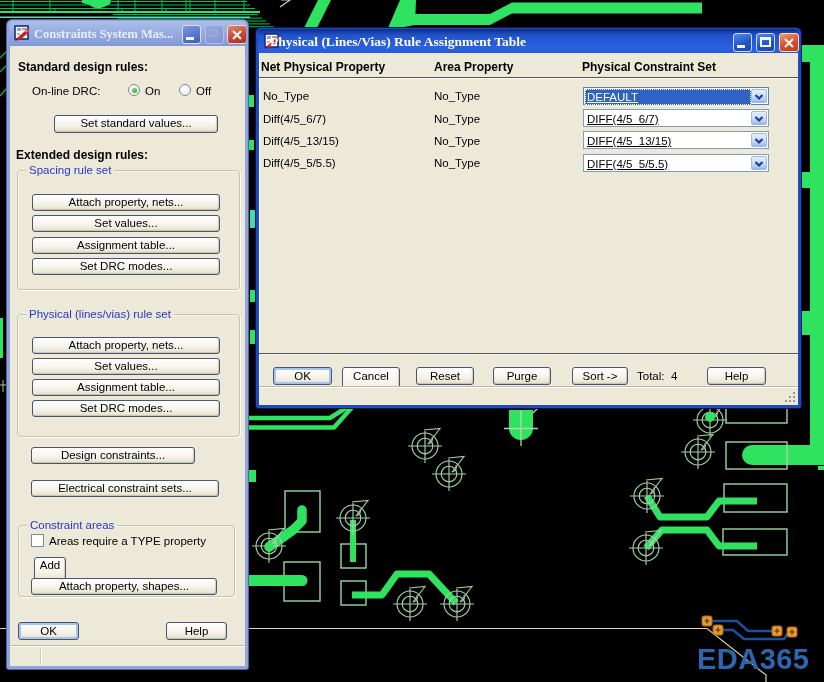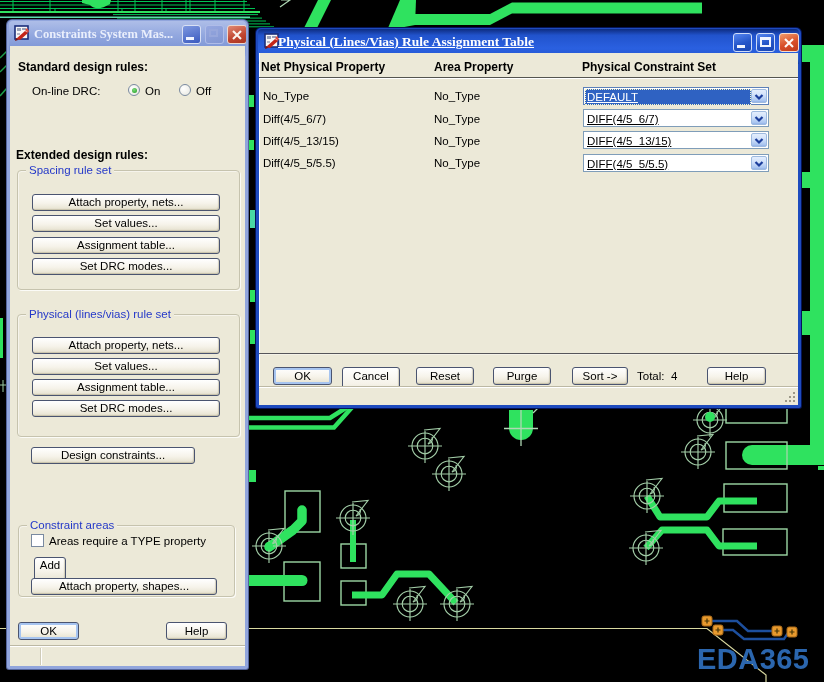--- a/index.html
+++ b/index.html
@@ -207,39 +207,41 @@
     
   </div>
   <div class="lab bold" style="left:11px;top:41px;font-size:12px;">Standard design rules:</div>
   <div class="lab" style="left:25px;top:65px;">On-line DRC:</div>
   <span class="radio" style="left:121px;top:64px;">
       <span class="dot"></span>
     </span>
   <div class="lab" style="left:138px;top:65px;">On</div>
   <span class="radio" style="left:172px;top:64px;"></span>
   <div class="lab" style="left:189px;top:65px;">Off</div>
+  <div class="btn" style="left:47px;top:95px;width:164px;height:18px;">Set standard values...</div>
   <div class="lab bold" style="left:9px;top:129px;font-size:12px;">Extended design rules:</div>
 
   <div class="gbox" style="left:10px;top:150px;width:223px;height:120px;">
     <span class="glab">Spacing rule set</span>
     </div>
   <div class="btn" style="left:25px;top:174px;width:188px;height:17px;">Attach property, nets...</div>
   <div class="btn" style="left:25px;top:195px;width:188px;height:17px;">Set values...</div>
   <div class="btn" style="left:25px;top:217px;width:188px;height:17px;">Assignment table...</div>
   <div class="btn" style="left:25px;top:238px;width:188px;height:17px;">Set DRC modes...</div>
 
   <div class="gbox" style="left:10px;top:294px;width:223px;height:123px;">
     <span class="glab">Physical (lines/vias) rule set</span>
     </div>
   <div class="btn" style="left:25px;top:317px;width:188px;height:17px;">Attach property, nets...</div>
   <div class="btn" style="left:25px;top:338px;width:188px;height:17px;">Set values...</div>
   <div class="btn" style="left:25px;top:359px;width:188px;height:17px;">Assignment table...</div>
   <div class="btn" style="left:25px;top:380px;width:188px;height:17px;">Set DRC modes...</div>
 
   <div class="btn" style="left:24px;top:427px;width:164px;height:17px;">Design constraints...</div>
+  <div class="btn" style="left:24px;top:460px;width:188px;height:17px;">Electrical constraint sets...</div>
 
   <div class="gbox" style="left:11px;top:505px;width:217px;height:72px;">
     <span class="glab">Constraint areas</span>
     </div>
   <span class="abs" style="left:24px;top:514px;width:13px;height:13px;background:#fff;border:1px solid #7A8AA0;box-sizing:border-box;"></span>
   <div class="lab" style="left:42px;top:515px;">Areas require a TYPE property</div>
   <div class="btn" style="left:27px;top:537px;width:32px;height:26px;">Add</div>
   <div class="btn" style="left:24px;top:558px;width:186px;height:17px;">Attach property, shapes...</div>
 
   <div class="btn def" style="left:11px;top:602px;width:61px;height:18px;line-height:16px;">OK</div>
@@ -254,21 +256,21 @@
   <div class="title" style="background:linear-gradient(180deg,#0E2C80 0%,#2153CC 18%,#2A60E0 55%,#2357D0 85%,#16409E 100%);">
     <svg style="position:absolute;left:6px;top:4px" width="17" height="17" viewBox="0 0 17 17">
       <rect x="1" y="1" width="13" height="13" fill="#F8F8F8" stroke="#1B2E7A" stroke-width="1.6"></rect>
       <rect x="3" y="3" width="4" height="3" fill="#9AA2B8"></rect>
         <rect x="8" y="3" width="4" height="2" fill="#9AA2B8"></rect>
       <rect x="3" y="8" width="3" height="2" fill="#B8B8C8"></rect>
       <path d="M2 14 L11 6 L14 8 L6 15 Z" fill="#C42518"></path>
       <path d="M1 16 L4 15 L2 13 Z" fill="#7A1210"></path>
       <path d="M11 5 L13 3 L15 6 L14 8 Z" fill="#E05040"></path>
     </svg>
-    <span class="txt" style="left:20px;top:5px;font-size:13.5px;text-decoration:underline;">Physical (Lines/Vias) Rule Assignment Table</span>
+    <span class="txt" style="left:12px;top:5px;font-size:13.5px;">Physical (Lines/Vias) Rule Assignment Table</span>
     <span class="tbtn" style="left:475px;background:linear-gradient(160deg,#5585F0,#2455C8 55%,#1A46B2);border-color:#CFDCF8;">
       <span style="position:absolute;left:3px;bottom:3px;width:8px;height:3px;background:#F0F4FF"></span>
       </span>
     <span class="tbtn" style="left:498px;background:linear-gradient(160deg,#5585F0,#2455C8 55%,#1A46B2);border-color:#CFDCF8;">
       <span style="position:absolute;left:3px;top:3px;width:11px;height:10px;border:2px solid #F0F4FF;border-top-width:3px;box-sizing:border-box"></span>
       </span>
     <span class="tbtn" style="left:521px;width:20px;background:linear-gradient(160deg,#F09A6A,#D84E28 55%,#C03A1A);border-color:#F4DCD0;">
       <svg style="position:absolute;left:3px;top:3px" width="12" height="12" viewBox="0 0 12 12">
        <path d="M2 2 L10 10 M10 2 L2 10" stroke="#FFF8F4" stroke-width="2.1"></path>
         </svg>

